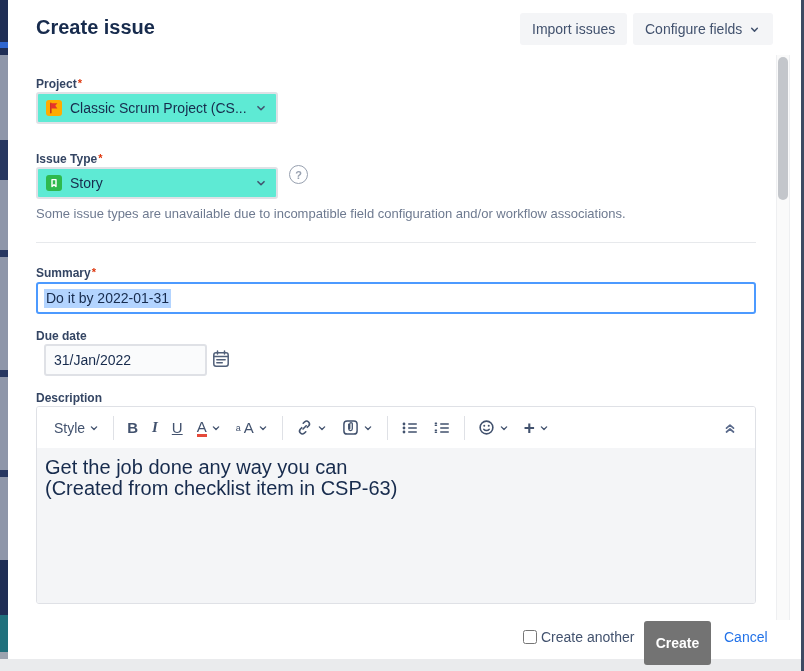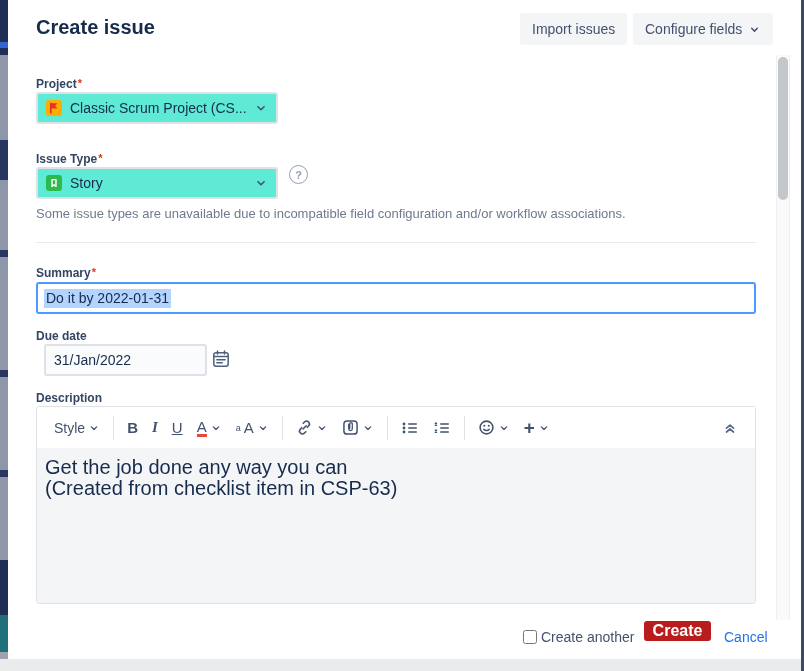--- a/index.html
+++ b/index.html
@@ -66,23 +66,23 @@
   .tb-colorA { font-size:15px; font-weight:500; display:inline-block; border-bottom:3px solid #E5493A; line-height:15px; }
   .tb-size-super { font-size:9px; vertical-align:super; }
   .tb-sizeA { font-size:15px; font-weight:500; }
   .tb-plus { font-size:19px; font-weight:700; line-height:16px; }
   .tb-spacer { flex:1; }
   .editor-body { height:157px; background:#F4F5F7; padding:9px 8px; font-size:20px; color:#172B4D; line-height:21px; }
   
   .footer-check { position:absolute; left:515px; top:630px; width:14px; height:14px; accent-color:#fff; }
   .footer-check-label { position:absolute; left:533px; top:629px; font-size:14px; color:#42526E; cursor:default; }
   .create-btn {
-    position:absolute; left:636px; top:621px; width:67px; height:20px;
-    background:#b91c1c; color:#fff; font-family:"Liberation Sans",sans-serif;
-    font-size:16px; font-weight:600; border:none; border-radius:3px; cursor:pointer;
+    position:absolute; left:636px; top:621px; width:67px; height:44px;
+    background:#737373; color:#fff; font-family:"Liberation Sans",sans-serif;
+    font-size:14px; font-weight:600; border:none; border-radius:3px; cursor:pointer;
   }
   .cancel-link { position:absolute; left:716px; top:629px; font-size:14px; font-weight:500; color:#2272E8; text-decoration:none; cursor:pointer; }
   
   .scroll-track { position:absolute; left:776px; top:55px; width:14px; height:565px; background:#FAFAFA; border-left:1px solid #EEEFF1; border-right:1px solid #EEEFF1; }
   .scroll-thumb { position:absolute; left:778px; top:57px; width:10px; height:143px; background:#C3C6CB; border-radius:5px; }
 </style>
 </head>
 <body>
 
 <div class="page">

